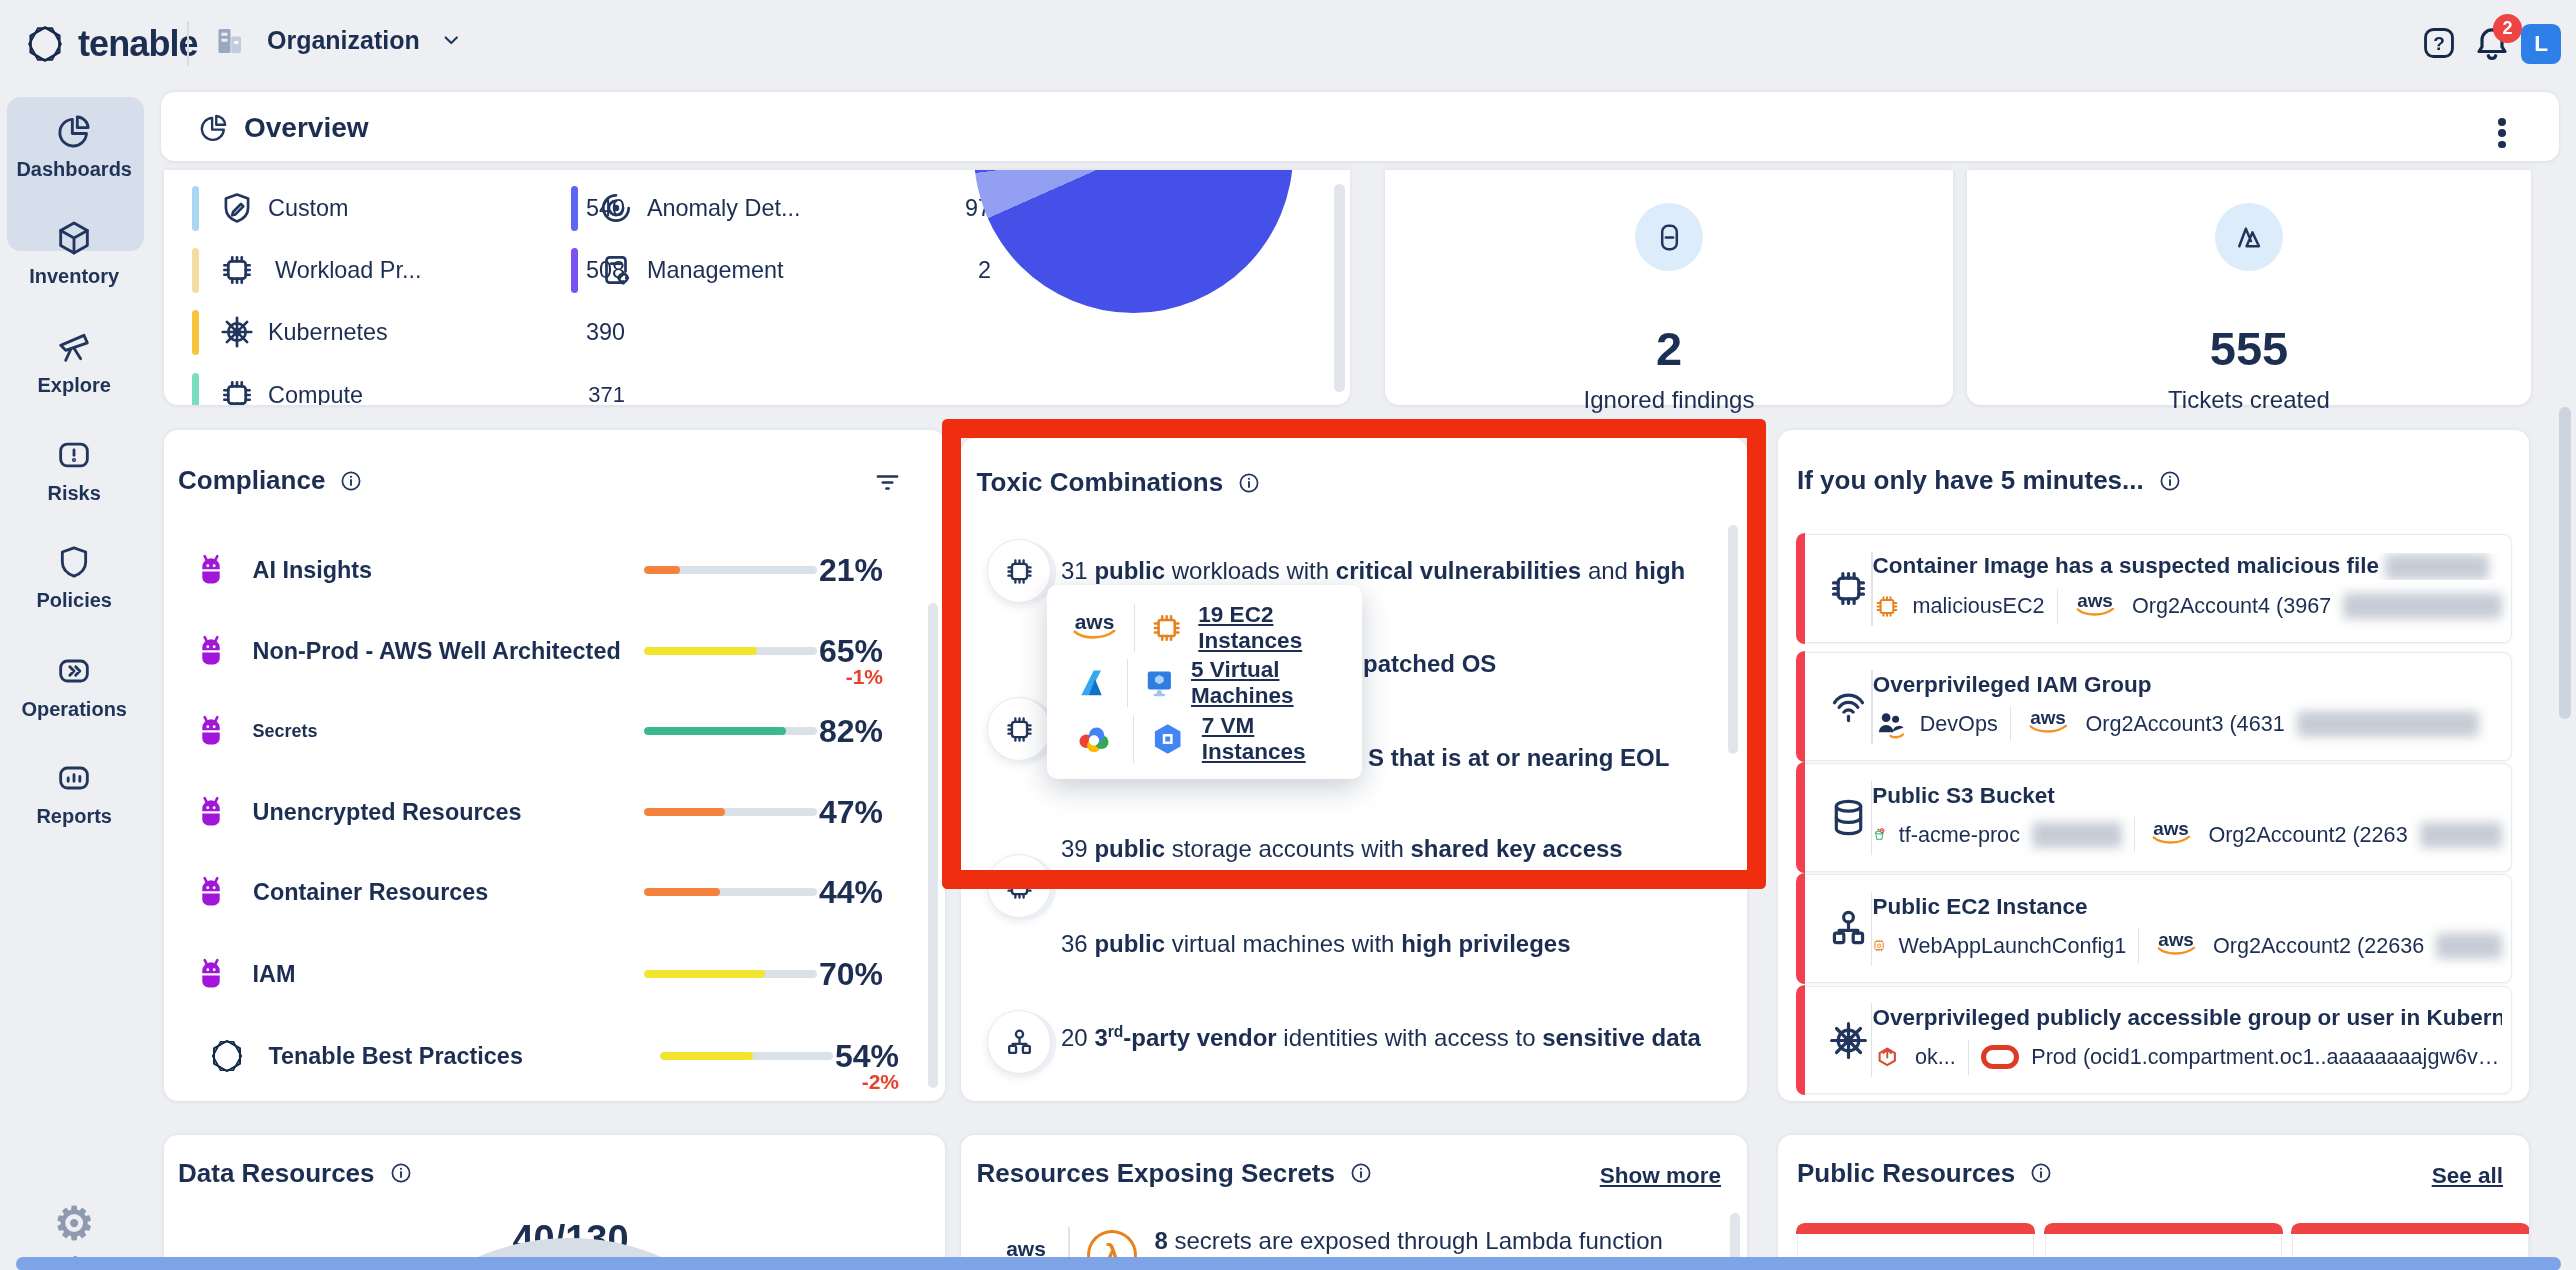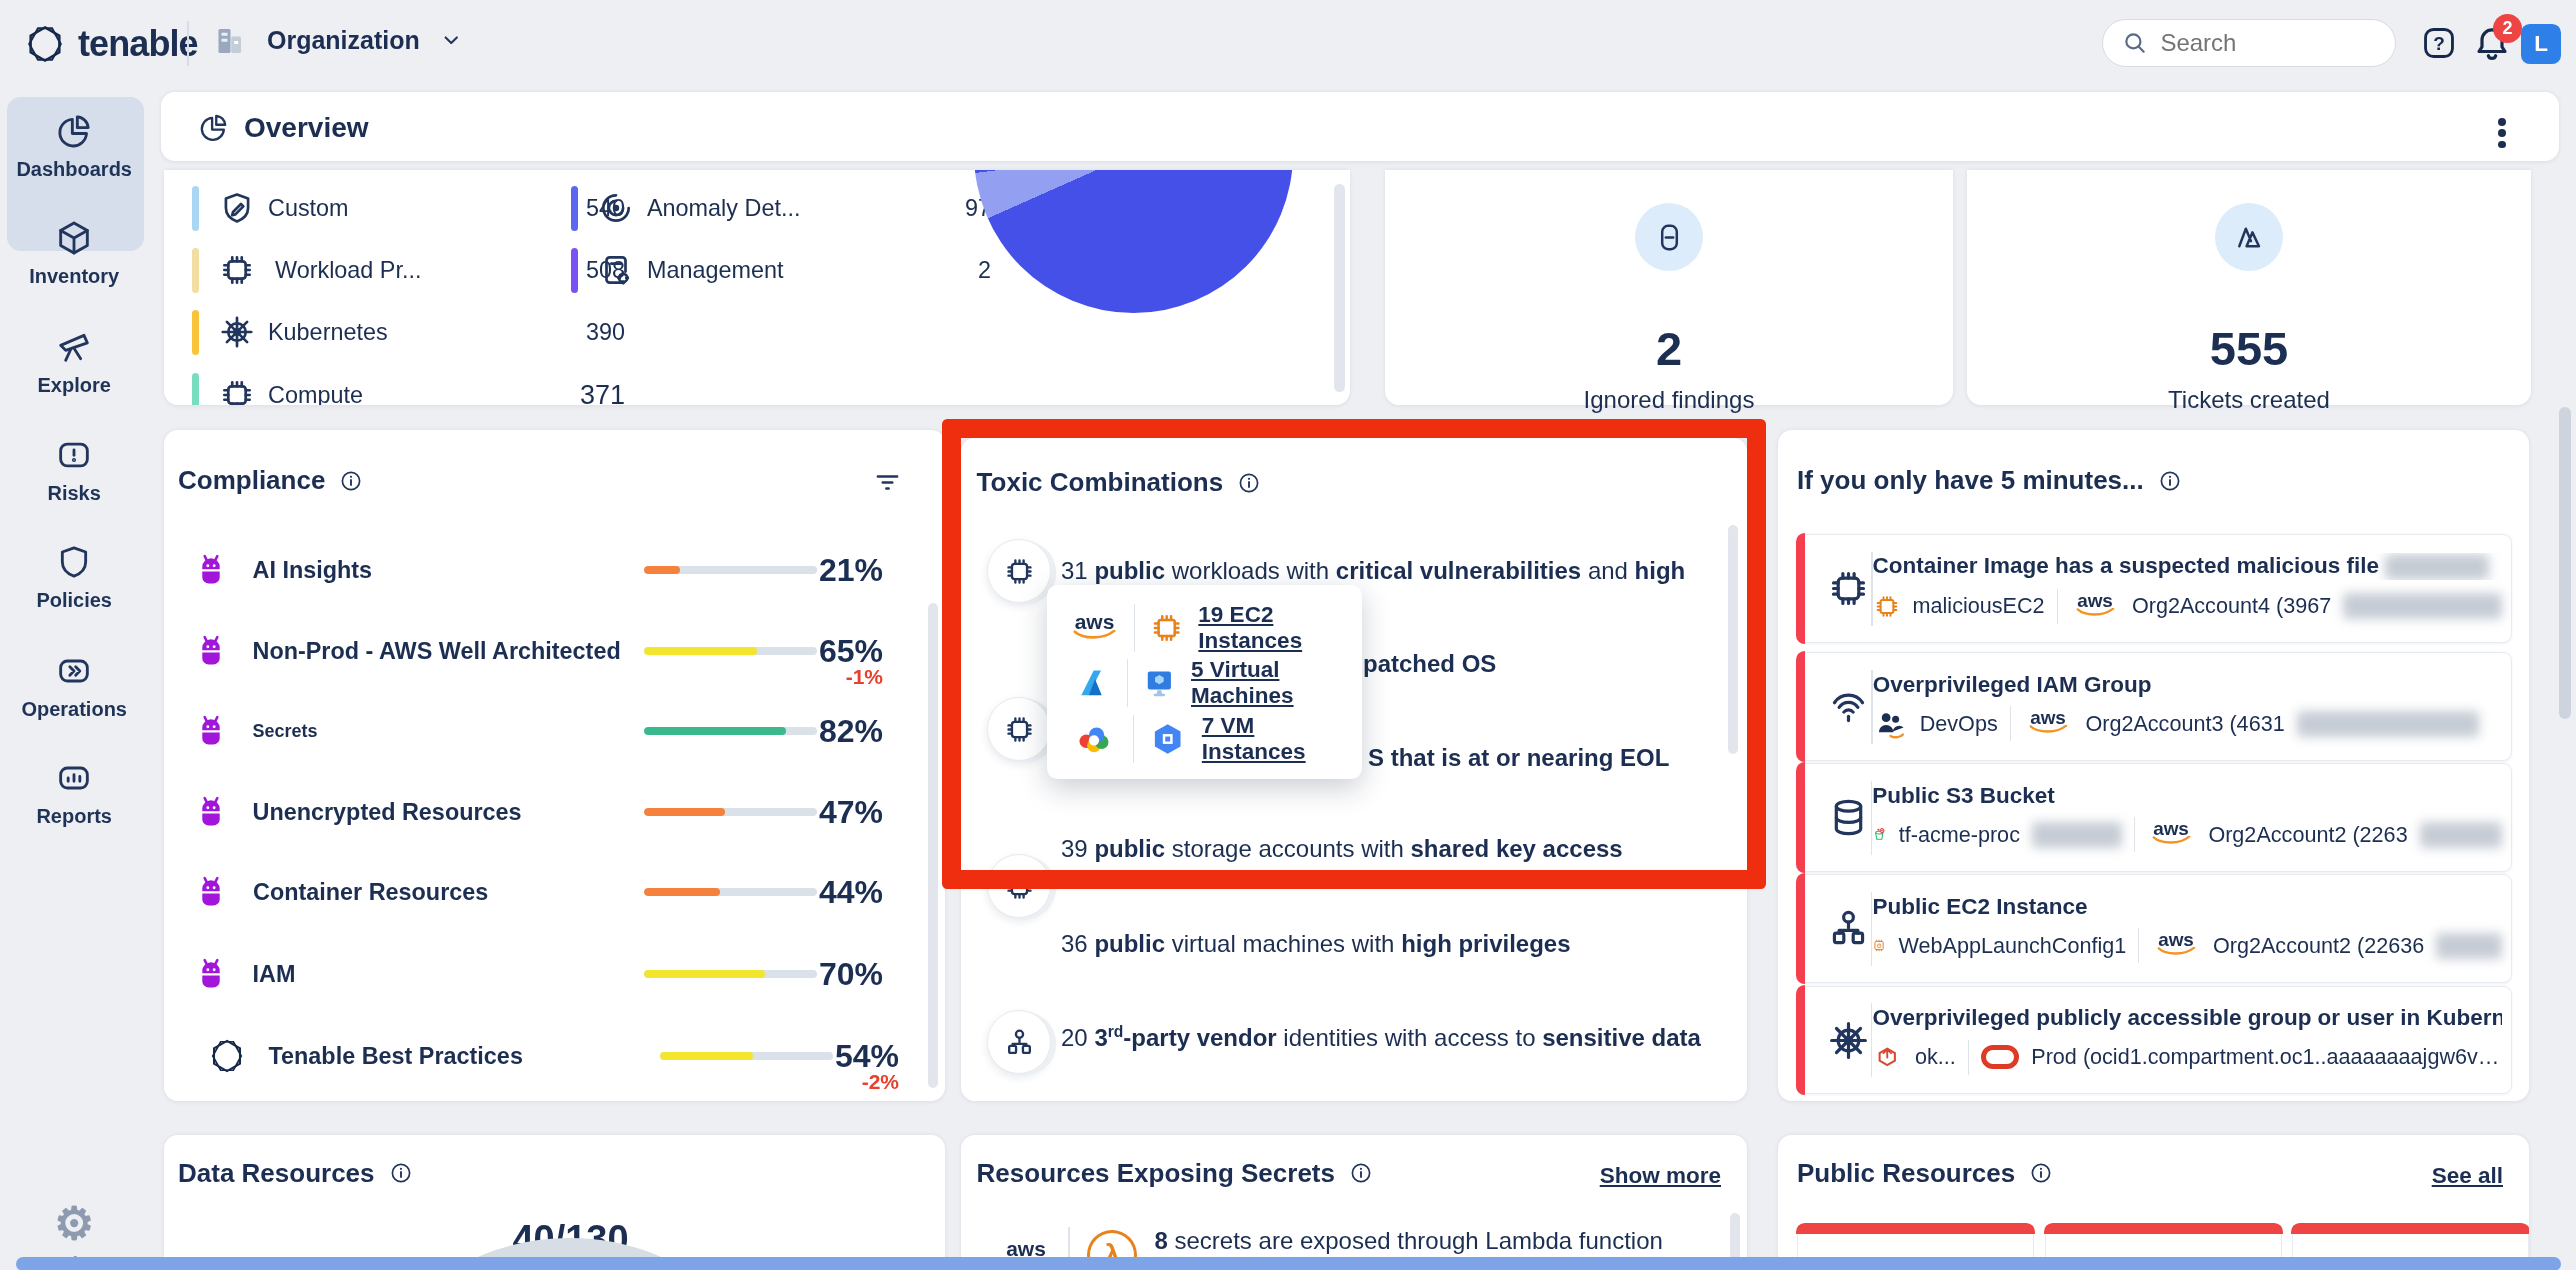--- a/index.html
+++ b/index.html
@@ -58,27 +58,20 @@
       <rect x="7" y="6.5" width="4" height="2" fill="#e9eef5"></rect>
         <rect x="7" y="10.5" width="4" height="2" fill="#e9eef5"></rect>
       <rect x="15.5" y="12" width="2.6" height="2" fill="#fff"></rect>
     </svg>
     <span style="font-size:25px;font-weight:600;">Organization</span>
     <svg width="22.5" height="22.5" viewBox="0 0 24 24" class="navy">
         <path d="M6 9l6 6 6-6" stroke-width="2.2"></path>
       </svg>
   </div>
 
-  <div class="abs flex" style="left:2102px;top:19px;width:294px;height:48px;background:#fff;border:1.7px solid #d7dce4;border-radius:25px;gap:10.4px;padding:0 19px;box-sizing:border-box;">
-    <svg width="26" height="26" viewBox="0 0 24 24">
-      <circle cx="10.5" cy="10.5" r="6.5" fill="none" stroke="#5a6a85" stroke-width="2"></circle>
-        <path d="M15.5 15.5L20 20" stroke="#5a6a85" stroke-width="2" stroke-linecap="round"></path>
-    </svg>
-    <input style="border: none; outline: none; font-size: 24px; font-family: &quot;Liberation Sans&quot;, sans-serif; color: rgb(28, 46, 82); width: 199px; background: transparent;" placeholder="Search">
-  </div>
   <div class="abs" style="left:2420px;top:24px;cursor:pointer;">
     <svg width="38" height="38" viewBox="0 0 24 24" style="font-size:28px">
         <rect x="3.5" y="3.5" width="17" height="17" rx="5" fill="none" stroke="#16294b" stroke-width="1.8"></rect>
       <text x="12" y="16.4" font-size="12" font-weight="bold" text-anchor="middle" fill="#16294b" font-family="Liberation Sans">?</text>
       </svg>
   </div>
   <div class="abs" style="left:2472px;top:24px;cursor:pointer;">
     <svg width="40" height="40" viewBox="0 0 24 24">
       <path d="M12 3.5a6 6 0 0 0-6 6v4.2L4.2 16.5h15.6L18 13.7V9.5a6 6 0 0 0-6-6z" fill="none" stroke="#16294b" stroke-width="1.9" stroke-linejoin="round"></path>
       <path d="M9.8 19a2.3 2.3 0 0 0 4.4 0" fill="none" stroke="#16294b" stroke-width="1.9" stroke-linecap="round"></path>
@@ -193,21 +186,21 @@
       <span style="margin-left:auto;font-size:23.4px;">390</span>
     </div>
 
     <div class="abs flex" style="left:28px;top:201px;width:433px;height:48px;">
       <div style="width:7px;height:45px;border-radius:3.5px;background:#79debf;"></div>
       <svg width="38" height="38" viewBox="0 0 24 24" class="navy" style="margin-left:19px;">
         <rect x="6.5" y="6.5" width="11" height="11" rx="2"></rect>
           <path d="M9 6.5V4M12 6.5V4M15 6.5V4M9 20v-2.5M12 20v-2.5M15 20v-2.5M6.5 9H4M6.5 12H4M6.5 15H4M20 9h-2.5M20 12h-2.5M20 15h-2.5"></path>
         </svg>
       <span style="margin-left:12px;font-size:23.4px;">Compute</span>
-      <span style="margin-left:auto;font-size:27px;">371</span>
+      <span style="margin-left:auto;font-size:22px;">371</span>
     </div>
 
     <div class="abs flex" style="left:407px;top:14px;width:420px;height:48px;">
       <div style="width:7px;height:45px;border-radius:3.5px;background:#5b67ee;"></div>
       <svg width="38" height="38" viewBox="0 0 24 24" class="navy" style="margin-left:19px;">
         <path d="M12 4a8 8 0 1 0 8 8"></path>
           <path d="M12 7.5A4.5 4.5 0 1 0 16.5 12"></path>
           <circle cx="12" cy="12" r="1.2" fill="#22355c"></circle>
         </svg>
       <span style="margin-left:12px;font-size:23.4px;">Anomaly Det...</span>

